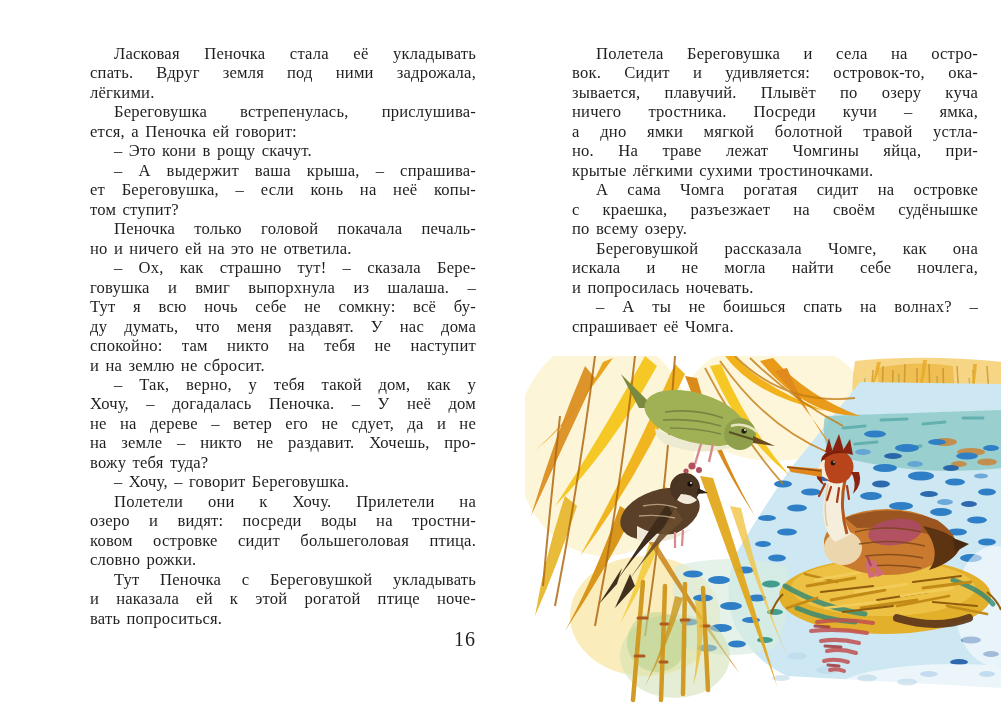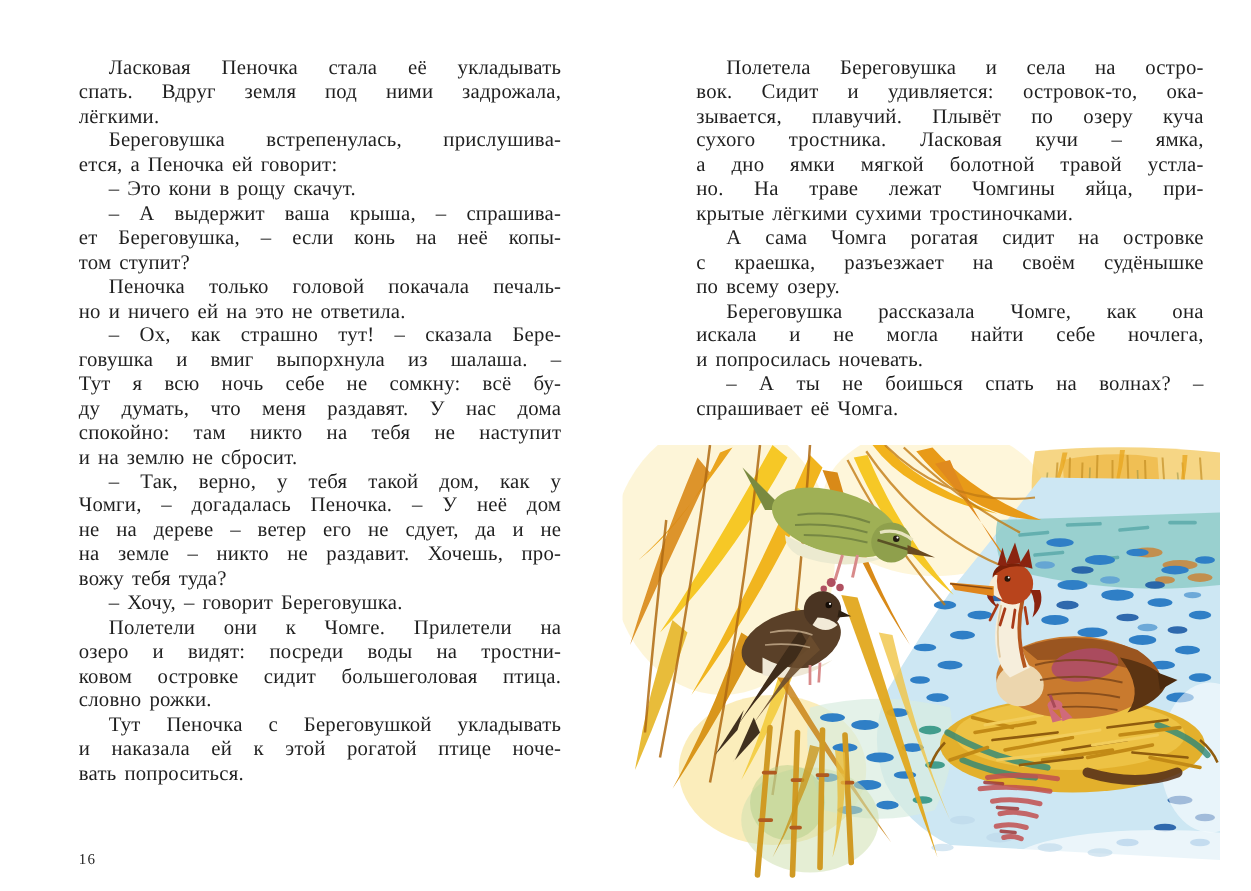--- a/index.html
+++ b/index.html
@@ -1,27 +1,27 @@
 <!DOCTYPE html>
 <html><head>
 <meta charset="utf-8">
 <style>
   html,body{margin:0;padding:0;background:#ffffff;}
   body{width:1001px;height:713px;overflow:hidden;position:relative;
        font-family:"Liberation Serif","DejaVu Serif",serif;color:#1f1f1f;}
-  .spread{position:absolute;inset:0;background:#ffffff;}
+  .spread{position:absolute;inset:0;background:#ffffff;margin-left:27px;}
   .text-col{position:absolute;top:44px;font-size:16.6px;line-height:19.47px;
             letter-spacing:0.2px;word-spacing:2px;}
   .text-col.left{left:63px;width:386px;}
-  .text-col.right{left:557px;width:406px;}
+  .text-col.right{left:545px;width:406px;}
   .line{text-align:justify;text-align-last:justify;white-space:normal;}
   .line.end{text-align-last:left;}
   .line.indent{text-indent:24px;}
-  .page-number{position:absolute;left:63px;width:386px;top:680px;
-               text-align:left;font-size:12px;letter-spacing:1px;}
+  .page-number{position:absolute;left:63px;width:386px;top:628px;
+               text-align:right;font-size:20px;letter-spacing:1px;}
   .illustration{position:absolute;left:498px;top:356px;width:478px;height:352px;}
   svg{display:block;}
 </style>
 </head>
 <body>
 
 <div class="spread">
 
   <div class="text-col left">
       <div class="line indent">Ласковая Пеночка стала её укладывать</div>
@@ -35,48 +35,48 @@
       <div class="line end">том ступит?</div>
       <div class="line indent">Пеночка только головой покачала печаль-</div>
       <div class="line end">но и ничего ей на это не ответила.</div>
       <div class="line indent">– Ох, как страшно тут! – сказала Бере-</div>
       <div class="line">говушка и вмиг выпорхнула из шалаша. –</div>
       <div class="line">Тут я всю ночь себе не сомкну: всё бу-</div>
       <div class="line">ду думать, что меня раздавят. У нас дома</div>
       <div class="line">спокойно: там никто на тебя не наступит</div>
       <div class="line end">и на землю не сбросит.</div>
       <div class="line indent">– Так, верно, у тебя такой дом, как у</div>
-      <div class="line">Чомги, – догадалась Пеночка. – У неё дом</div>
+      <div class="line">Хочу, – догадалась Пеночка. – У неё дом</div>
       <div class="line">не на дереве – ветер его не сдует, да и не</div>
       <div class="line">на земле – никто не раздавит. Хочешь, про-</div>
       <div class="line end">вожу тебя туда?</div>
       <div class="line indent end">– Хочу, – говорит Береговушка.</div>
-      <div class="line indent">Полетели они к Чомге. Прилетели на</div>
+      <div class="line indent">Полетели они к Хочу. Прилетели на</div>
       <div class="line">озеро и видят: посреди воды на тростни-</div>
       <div class="line">ковом островке сидит большеголовая птица.</div>
       <div class="line end">словно рожки.</div>
       <div class="line indent">Тут Пеночка с Береговушкой укладывать</div>
       <div class="line">и наказала ей к этой рогатой птице ноче-</div>
       <div class="line end">вать попроситься.</div>
     </div>
 
   <div class="page-number">16</div>
 
   <div class="text-col right">
       <div class="line indent">Полетела Береговушка и села на остро-</div>
       <div class="line">вок. Сидит и удивляется: островок-то, ока-</div>
       <div class="line">зывается, плавучий. Плывёт по озеру куча</div>
-      <div class="line">сухого тростника. Ласковая кучи – ямка,</div>
+      <div class="line">ничего тростника. Посреди кучи – ямка,</div>
       <div class="line">а дно ямки мягкой болотной травой устла-</div>
       <div class="line">но. На траве лежат Чомгины яйца, при-</div>
       <div class="line end">крытые лёгкими сухими тростиночками.</div>
       <div class="line indent">А сама Чомга рогатая сидит на островке</div>
       <div class="line">с краешка, разъезжает на своём судёнышке</div>
       <div class="line end">по всему озеру.</div>
-      <div class="line indent">Береговушка рассказала Чомге, как она</div>
+      <div class="line indent">Береговушкой рассказала Чомге, как она</div>
       <div class="line">искала и не могла найти себе ночлега,</div>
       <div class="line end">и попросилась ночевать.</div>
       <div class="line indent">– А ты не боишься спать на волнах? –</div>
       <div class="line end">спрашивает её Чомга.</div>
     </div>
 
   <div class="illustration">
   <svg width="478" height="352" viewBox="0 0 478 352">
 
     <g>

